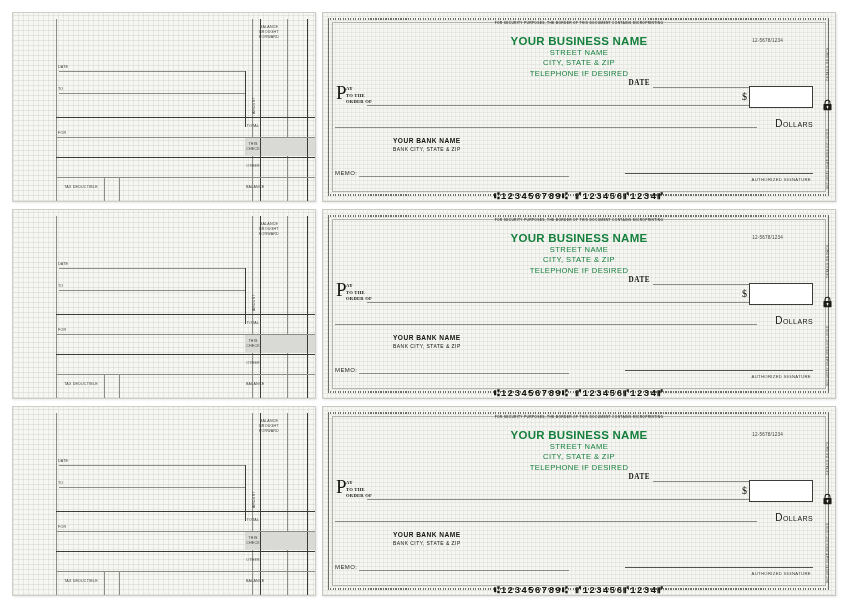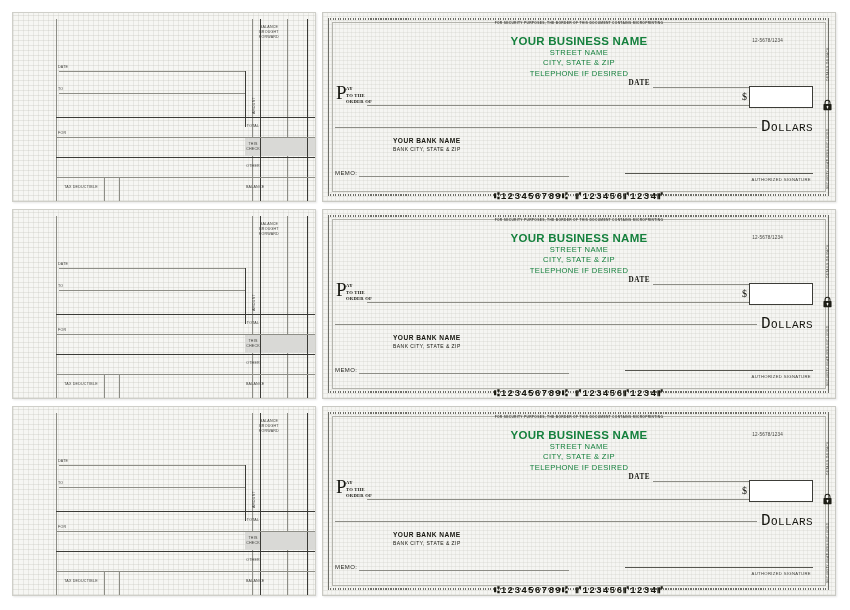--- a/index.html
+++ b/index.html
@@ -229,22 +229,22 @@
     width: 62px;
     height: 20px;
     background: #ffffff;
     border: 1px solid #3c3c37;
   }
 
   .dollars-word {
     position: absolute;
     right: 22px;
     top: 105px;
-    font-family: Liberation Mono, monospace;
-    font-size: 16px;
+    font-family: Liberation Sans, sans-serif;
+    font-size: 10px;
     font-variant: small-caps;
     letter-spacing: 0.4px;
     color: #15150f;
   }
 
   .bank-block {
     position: absolute;
     left: 70px;
     top: 124px;
     color: #16160f;

